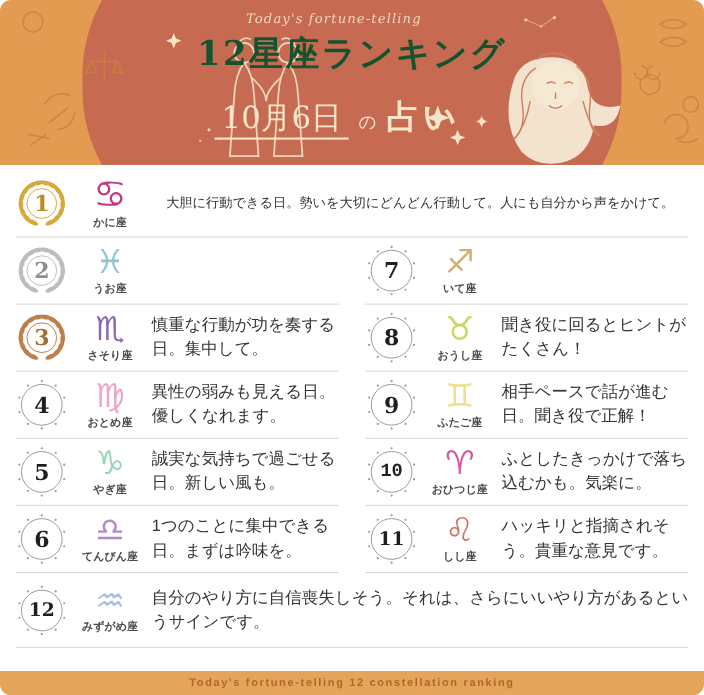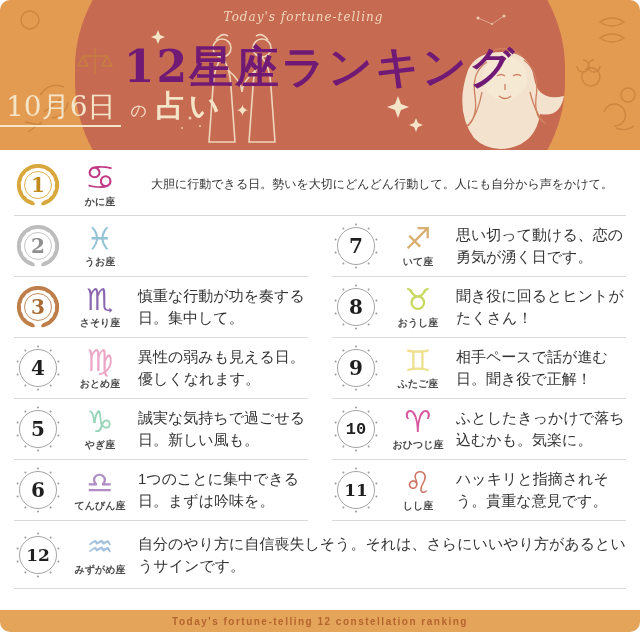--- a/index.html
+++ b/index.html
@@ -6,24 +6,24 @@
   body{width:640px;height:632px;font-family:"Liberation Sans","DejaVu Sans",sans-serif;}
   .page{position:relative;width:640px;height:632px;border-radius:10px;overflow:hidden;background:#fff;}
 
   
   .header{position:relative;width:100%;height:150px;background:#E39A51;overflow:hidden;}
   .blob{position:absolute;left:75px;top:-110px;width:490px;height:370px;background:#C76A52;border-radius:48%;}
   .deco{position:absolute;inset:0;pointer-events:none;}
   .script-label{position:absolute;top:10px;left:0;right:60px;text-align:center;
     font-family:"DejaVu Serif","Liberation Serif",serif;font-style:italic;
     font-size:12px;color:#EFD9BA;letter-spacing:1px;padding-left:27px;}
-  .title{position:absolute;top:26px;left:0;right:0;text-align:center;margin:12px;
+  .title{position:absolute;top:26px;left:0;right:0;text-align:center;margin:2px;
     font-family:"DejaVu Serif","Liberation Serif",serif;font-weight:700;
-    font-size:44px;color:#701a75;letter-spacing:2px;}
-  .subtitle{position:absolute;top:86px;left:0;right:0;text-align:left;
+    font-size:31px;color:#14532d;letter-spacing:2px;}
+  .subtitle{position:absolute;top:86px;left:0;right:0;text-align:center;
     font-family:"DejaVu Serif","Liberation Serif",serif;color:#F4E5C8;}
   .subtitle .date{font-size:28px;border-bottom:2px solid #F4E5C8;padding:0 6px 2px;}
   .subtitle .particle{font-size:16px;margin:0 4px;}
   .subtitle .uranai{font-size:30px;font-weight:700;letter-spacing:3px;}
   .subtitle .sparkle{font-size:16px;color:#F4E5C8;margin-left:8px;}
 
   
   .content{position:relative;width:100%;background:#fff;padding:4px 14px 0;box-sizing:border-box;}
   .cell{display:flex;align-items:center;border-bottom:1.5px solid #DADADA;box-sizing:border-box;}
   .row-full .cell{width:100%;height:62px;}
@@ -197,21 +197,20 @@
                 <circle cx="24.0" cy="2.5" r="1" fill="#9A9A9A"></circle>
                 <circle cx="36.6" cy="6.6" r="1" fill="#9A9A9A"></circle>
                 <circle cx="44.4" cy="17.4" r="1" fill="#9A9A9A"></circle>
               </svg></span>
       <span class="num" style="color: rgb(31, 31, 31);">7</span>
     </div>
     <div class="sign">
       <span class="sym" style="color: rgb(215, 174, 110);">♐</span>
       <span class="slabel">いて座</span>
     </div>
-    <p class="desc">思い切って動ける、恋の勇気が湧く日です。</p>
   </div>
         <div class="cell">
     <div class="badge">
       <span class="wreath-slot"><svg viewBox="0 0 48 48" width="48" height="48">
                 <circle cx="24" cy="24" r="13.5" fill="none" stroke="#BE7F4A" stroke-width="0.9"></circle>
                 <ellipse cx="16.0" cy="41.2" rx="2.1" ry="5.2" fill="#BE7F4A" transform="rotate(115 16.0 41.2)"></ellipse>
                 <ellipse cx="10.4" cy="37.3" rx="2.1" ry="5.2" fill="#BE7F4A" transform="rotate(136 10.4 37.3)"></ellipse>
                 <ellipse cx="6.6" cy="31.6" rx="2.1" ry="5.2" fill="#BE7F4A" transform="rotate(156 6.6 31.6)"></ellipse>
                 <ellipse cx="5.0" cy="25.0" rx="2.1" ry="5.2" fill="#BE7F4A" transform="rotate(177 5.0 25.0)"></ellipse>
                 <ellipse cx="5.9" cy="18.2" rx="2.1" ry="5.2" fill="#BE7F4A" transform="rotate(198 5.9 18.2)"></ellipse>

